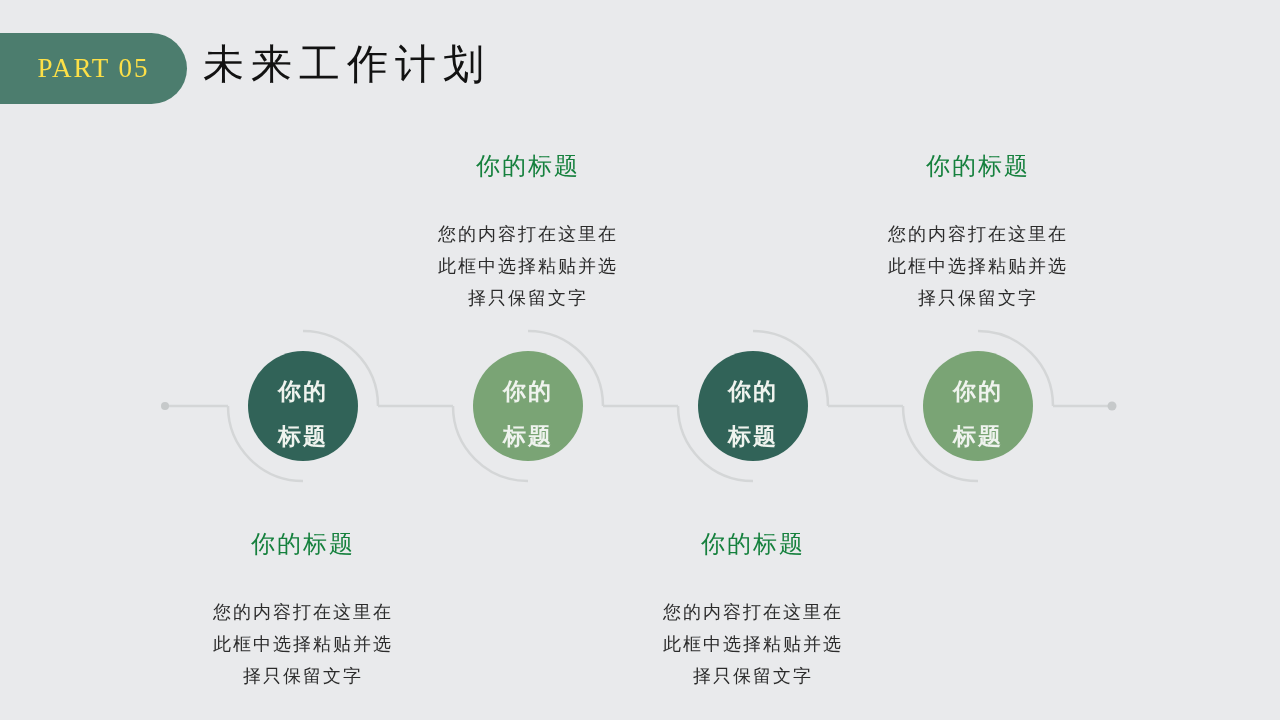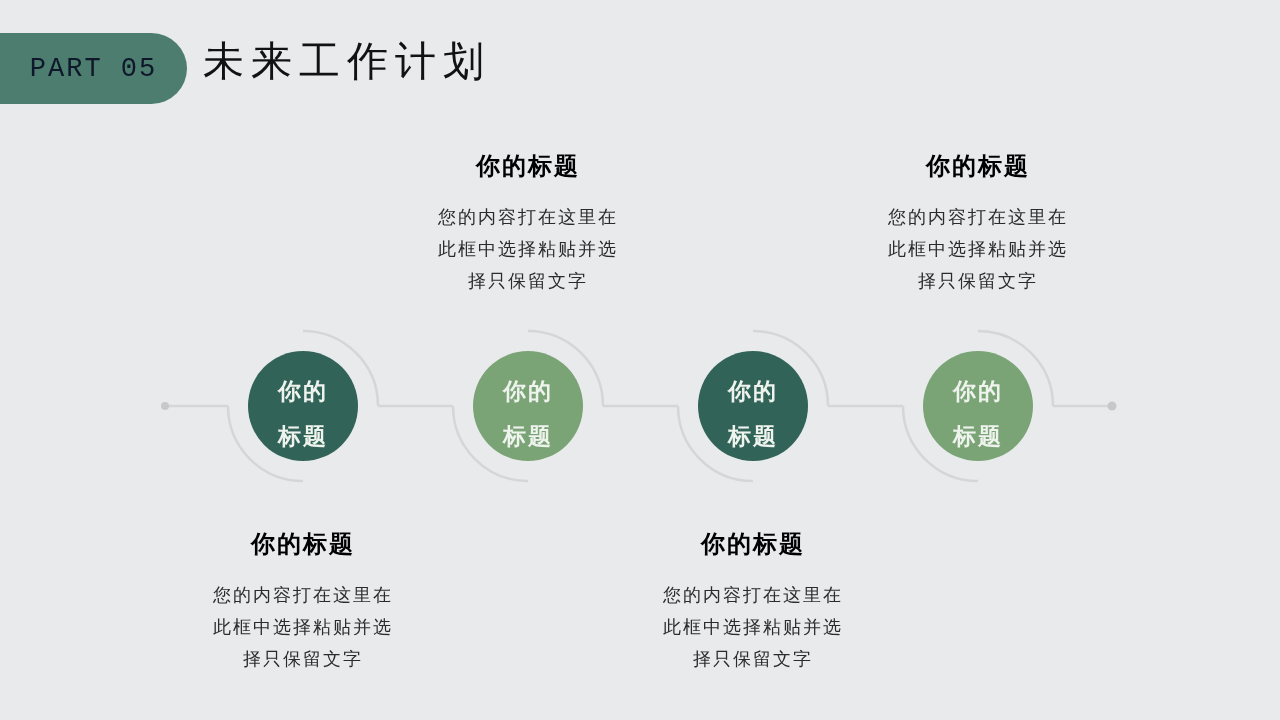--- a/index.html
+++ b/index.html
@@ -21,37 +21,36 @@
     top: 33px;
     width: 187px;
     height: 71px;
     background: #4C7D6E;
     border-radius: 0 36px 36px 0;
     display: flex;
     align-items: center;
     justify-content: center;
   }
   .part-badge span {
-    font-family: Liberation Mono, monospace;
+    font-family: Liberation Serif, serif;
     font-size: 27px;
     letter-spacing: 2px;
-    color: #0f172a;
+    color: #fde047;
     white-space: pre;
   }
   .slide-title {
     position: absolute;
     left: 203px;
     top: 42px;
     font-size: 41px;
     font-weight: 400;
     letter-spacing: 7px;
     color: #121212;
     line-height: 1.1;
     white-space: nowrap;
-    font-family: Liberation Mono, monospace;
   }
 
   
   .connector {
     position: absolute;
     left: 0;
     top: 0;
     width: 1280px;
     height: 720px;
   }
@@ -85,26 +84,26 @@
   }
 
   
   .text-block {
     position: absolute;
     width: 260px;
     text-align: center;
   }
   .block-title {
     font-size: 24px;
-    font-weight: 700;
+    font-weight: 400;
     letter-spacing: 2px;
     line-height: 32px;
-    color: #000000;
-  }
-  .block-body { margin-top: 19px; }
+    color: #15803d;
+  }
+  .block-body { margin-top: 36px; }
   .body-line {
     font-size: 18px;
     letter-spacing: 2px;
     line-height: 32px;
     color: #2B2B2B;
     white-space: nowrap;
   }
 </style>
 </head>
 <body>

